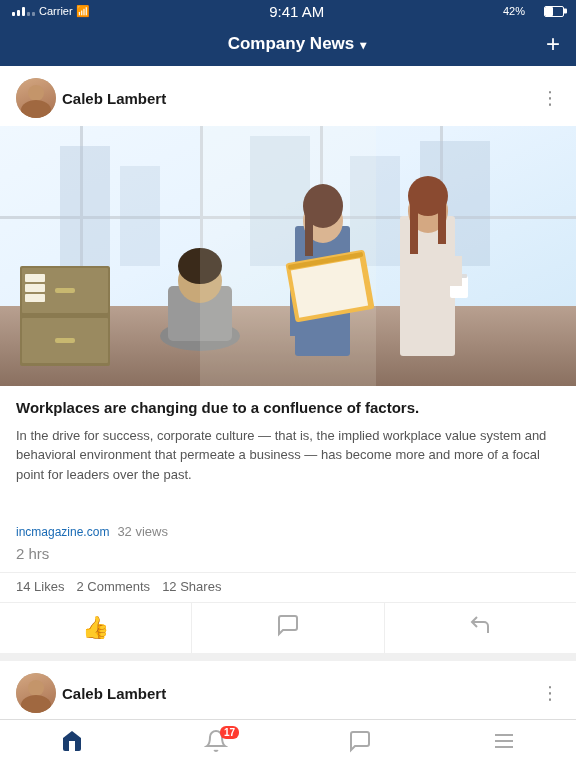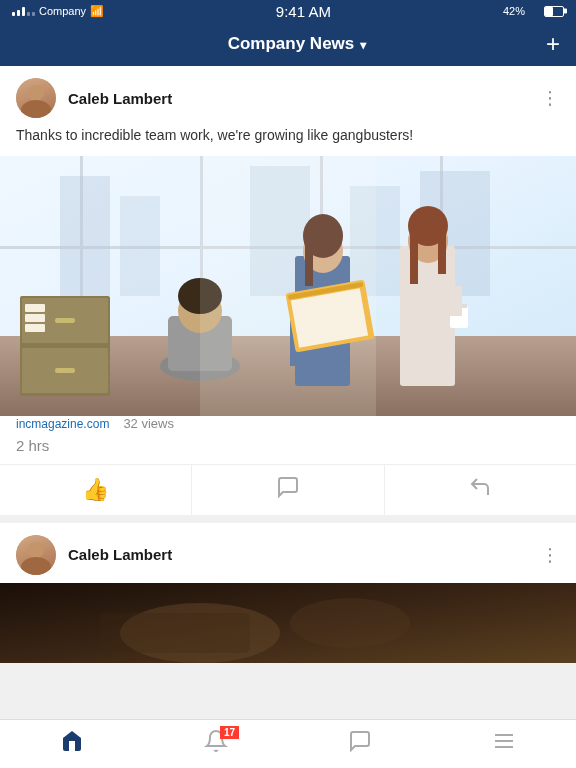--- a/index.html
+++ b/index.html
@@ -98,21 +98,21 @@
     
     .post-header {
       display: flex;
       align-items: center;
       justify-content: space-between;
       padding: 12px 16px 8px;
     }
     .post-author {
       display: flex;
       align-items: center;
-      gap: 12px;
+      gap: 6px;
     }
     .avatar {
       width: 40px;
       height: 40px;
       border-radius: 50%;
       background: #c0a080;
       overflow: hidden;
       flex-shrink: 0;
     }
     .avatar-silhouette {
@@ -191,21 +191,22 @@
     .article-body {
       padding: 0 16px 8px;
       font-size: 13px;
       color: #555;
       line-height: 1.5;
     }
     .article-meta {
       padding: 0 16px 4px;
       display: flex;
       align-items: flex-end;
-      gap: 14px;
+      gap: 8px;
+      margin-top: 32px;
     }
     .article-source {
       font-size: 12px;
       color: #1a6bb5;
     }
     .article-views {
       font-size: 13px;
       color: #888;
     }
     .article-time {
@@ -278,21 +279,21 @@
     }
     .tab-icon.active { color: #1a3d6e; }
     .notification-badge {
       position: absolute;
       top: 6px;
       left: calc(50% + 4px);
       background: #ff3b30;
       color: white;
       font-size: 10px;
       font-weight: bold;
-      border-radius: 0;
+      border-radius: 6px;
       padding: 1px 4px;
       min-width: 16px;
       text-align: center;
     }
 
     
     .signal-dots {
       display: flex;
       gap: 2px;
       align-items: flex-end;
@@ -315,21 +316,21 @@
 
 <div class="status-bar">
   <div class="status-left">
     <div class="signal-dots">
       <span style="height:4px"></span>
       <span style="height:6px"></span>
       <span style="height:9px"></span>
       <span style="height:4px; background: rgba(255,255,255,0.4)"></span>
       <span style="height:4px; background: rgba(255,255,255,0.4)"></span>
     </div>
-    <span>Company</span>
+    <span>Carrier</span>
     <span>📶</span>
   </div>
   <div class="status-center">9:41 AM</div>
   <div class="status-right">
     <span>42%</span>
     <div class="battery-icon">
       <div class="battery-fill"></div>
     </div>
   </div>
 </div>
@@ -350,21 +351,20 @@
     <div class="post-header">
       <div class="post-author">
         <div class="avatar">
           <div class="avatar-silhouette"></div>
         </div>
         <span class="author-name">Caleb Lambert</span>
       </div>
       <div class="more-btn">⋮</div>
     </div>
 
-    <div class="post-text">Thanks to incredible team work, we're growing like gangbusters!</div>
 
     <div class="post-image">
       <svg class="office-scene" viewBox="0 0 576 260" xmlns="http://www.w3.org/2000/svg">
 
         <defs>
           <linearGradient id="windowGrad" x1="0%" y1="0%" x2="100%" y2="100%">
             <stop offset="0%" style="stop-color:#f0f8ff"></stop>
             <stop offset="40%" style="stop-color:#e8f4ff"></stop>
             <stop offset="100%" style="stop-color:#d0e8f8"></stop>
           </linearGradient>
@@ -428,28 +428,37 @@
 
         <rect x="450" y="150" width="18" height="22" fill="white" rx="2"></rect>
         <rect x="451" y="148" width="16" height="4" fill="#ddd" rx="1"></rect>
 
         <rect x="448" y="130" width="14" height="30" fill="#e8e0d8"></rect>
 
         <rect x="200" y="0" width="176" height="260" fill="rgba(255,255,240,0.15)"></rect>
       </svg>
     </div>
 
-
+    <div class="article-title">Workplaces are changing due to a confluence of factors.</div>
+
+    <div class="article-body">In the drive for success, corporate culture — that is, the implied workplace value system and behavioral environment that permeate a business — has become more and more of a focal point for leaders over the past.</div>
 
     <div class="article-meta">
       <span class="article-source">incmagazine.com</span>
       <span class="article-views">32 views</span>
     </div>
     <div class="article-time">2 hrs</div>
 
+    <div class="engagement-bar">
+      <div class="engagement-counts">
+        <span>14 Likes</span>
+        <span>2 Comments</span>
+        <span>12 Shares</span>
+      </div>
+    </div>
 
     <div class="action-buttons">
       <div class="action-btn">
         <span class="action-icon">👍</span>
       </div>
       <div class="action-btn">
         <span class="action-icon comment">
           <svg width="24" height="24" viewBox="0 0 24 24" fill="none">
             <path d="M21 15a2 2 0 0 1-2 2H7l-4 4V5a2 2 0 0 1 2-2h14a2 2 0 0 1 2 2z" stroke="#aaa" stroke-width="2" fill="none"></path>
           </svg>

